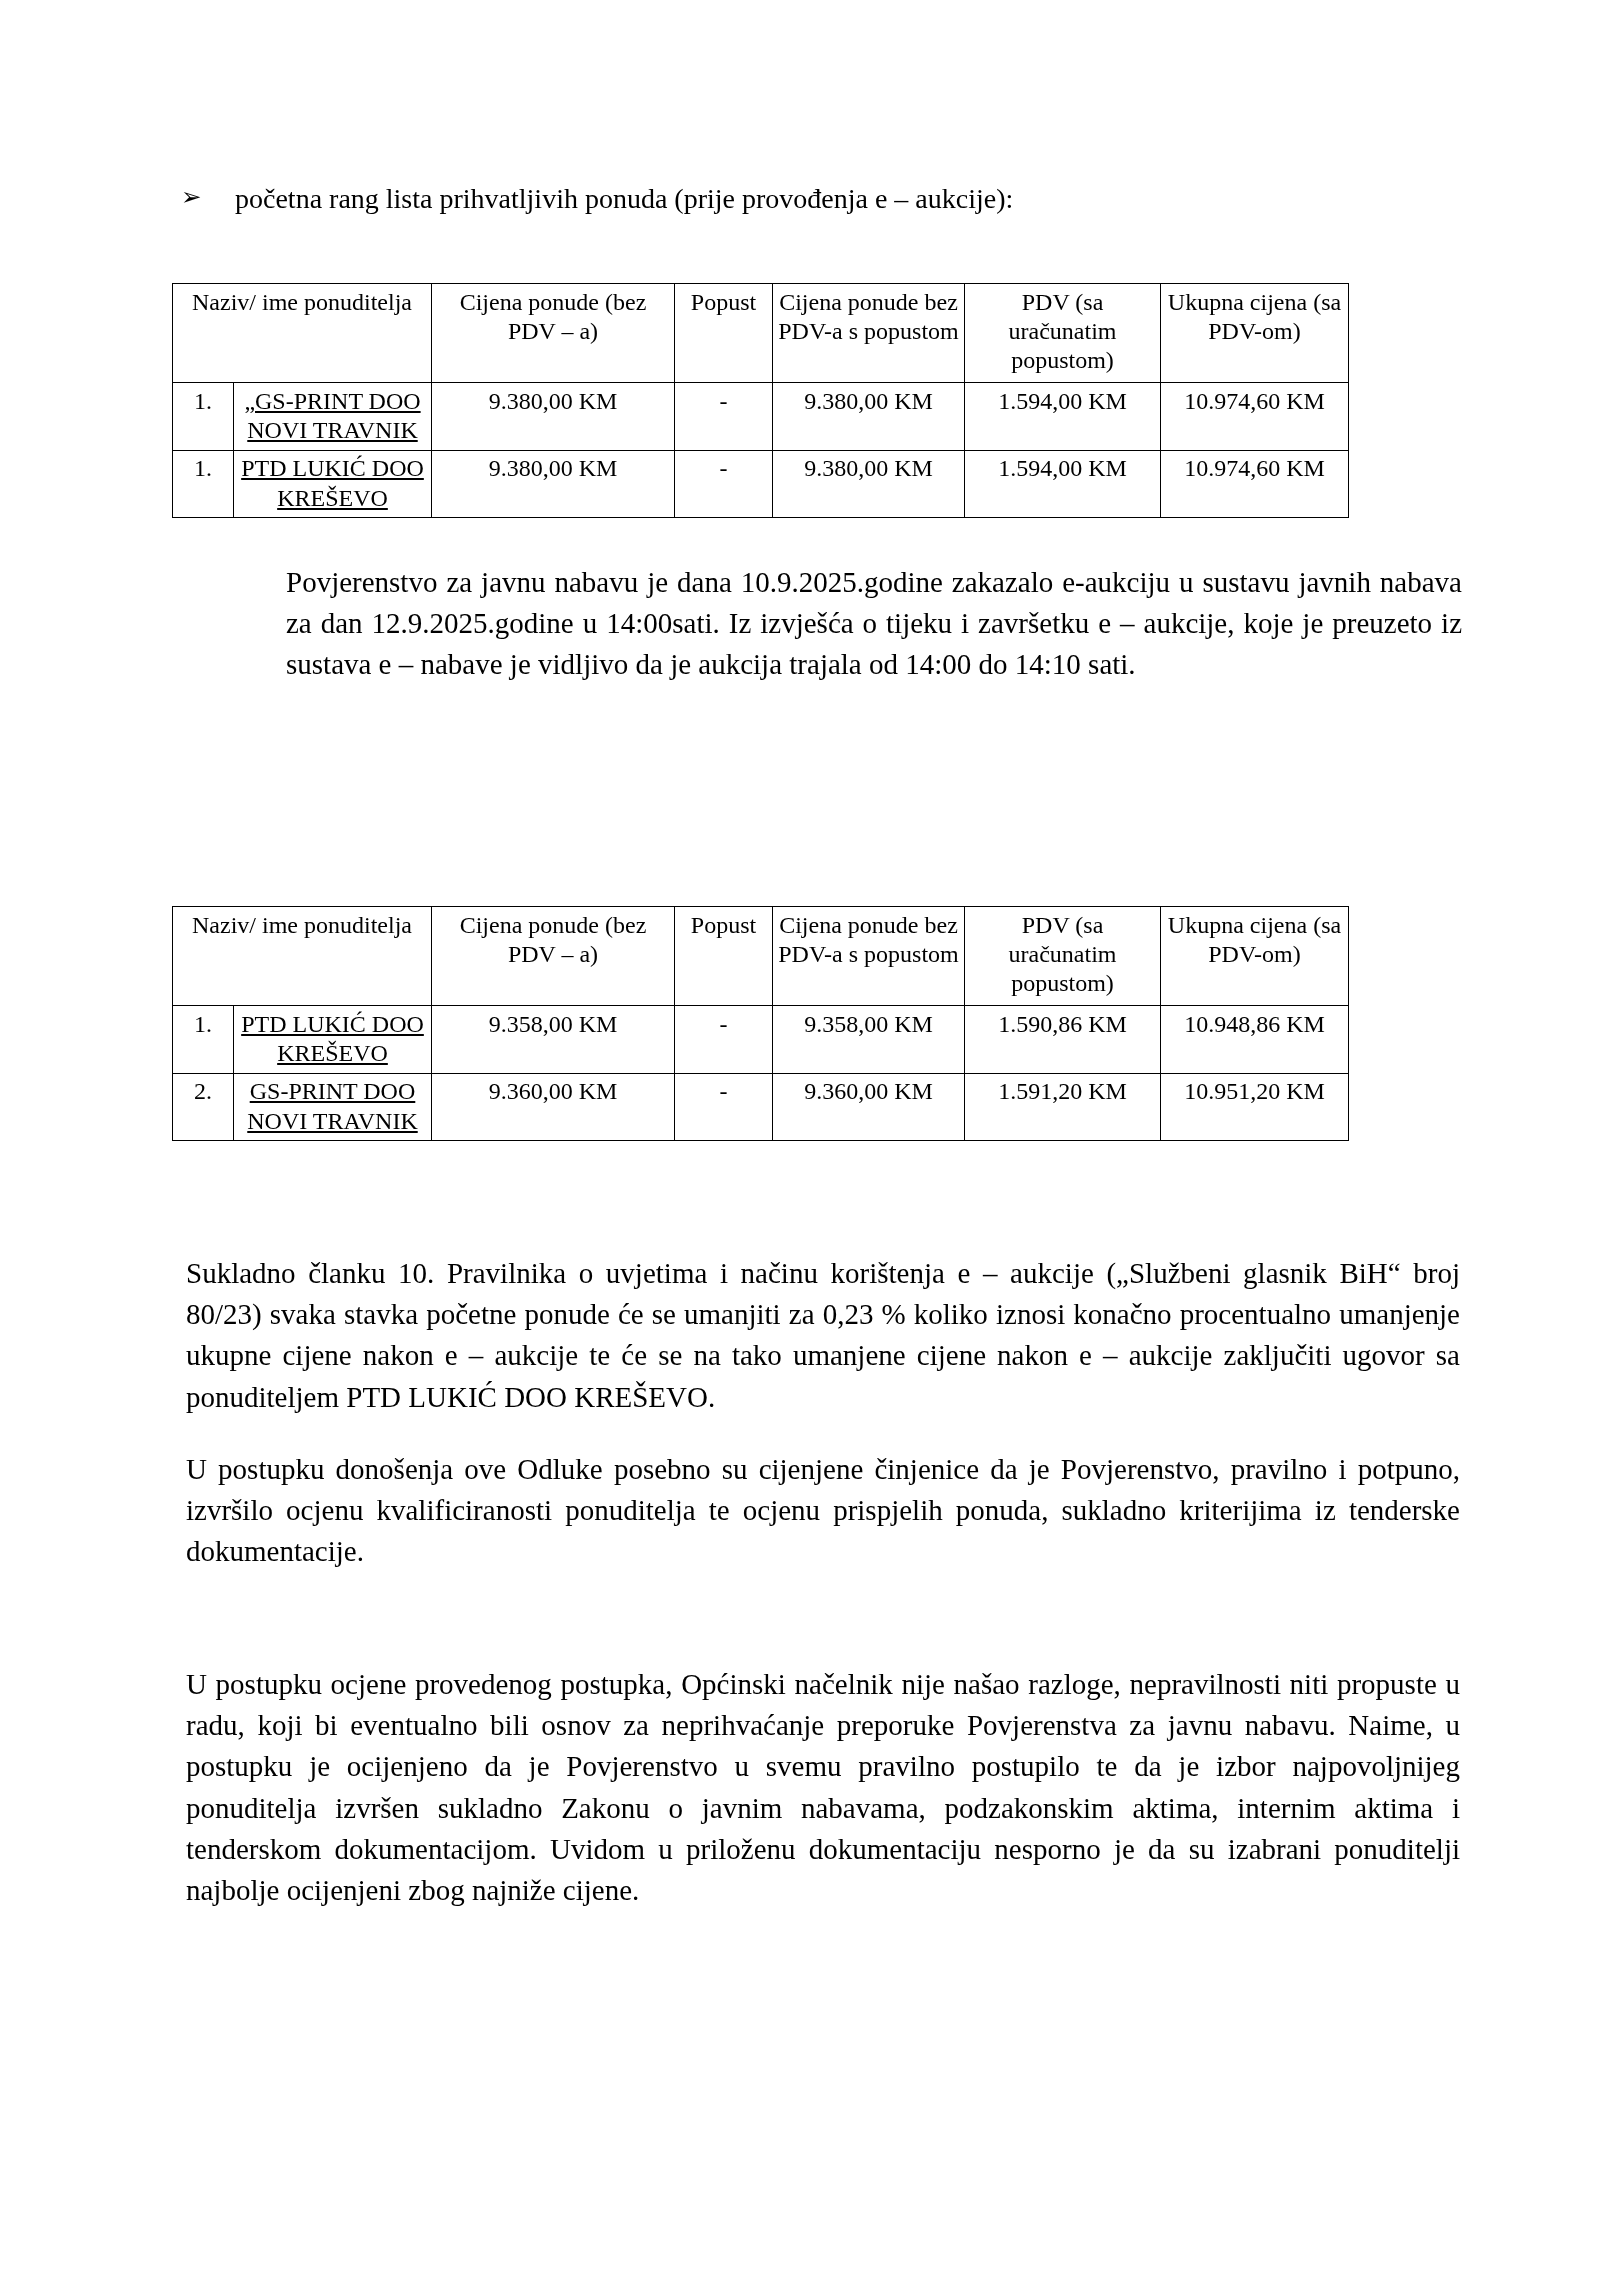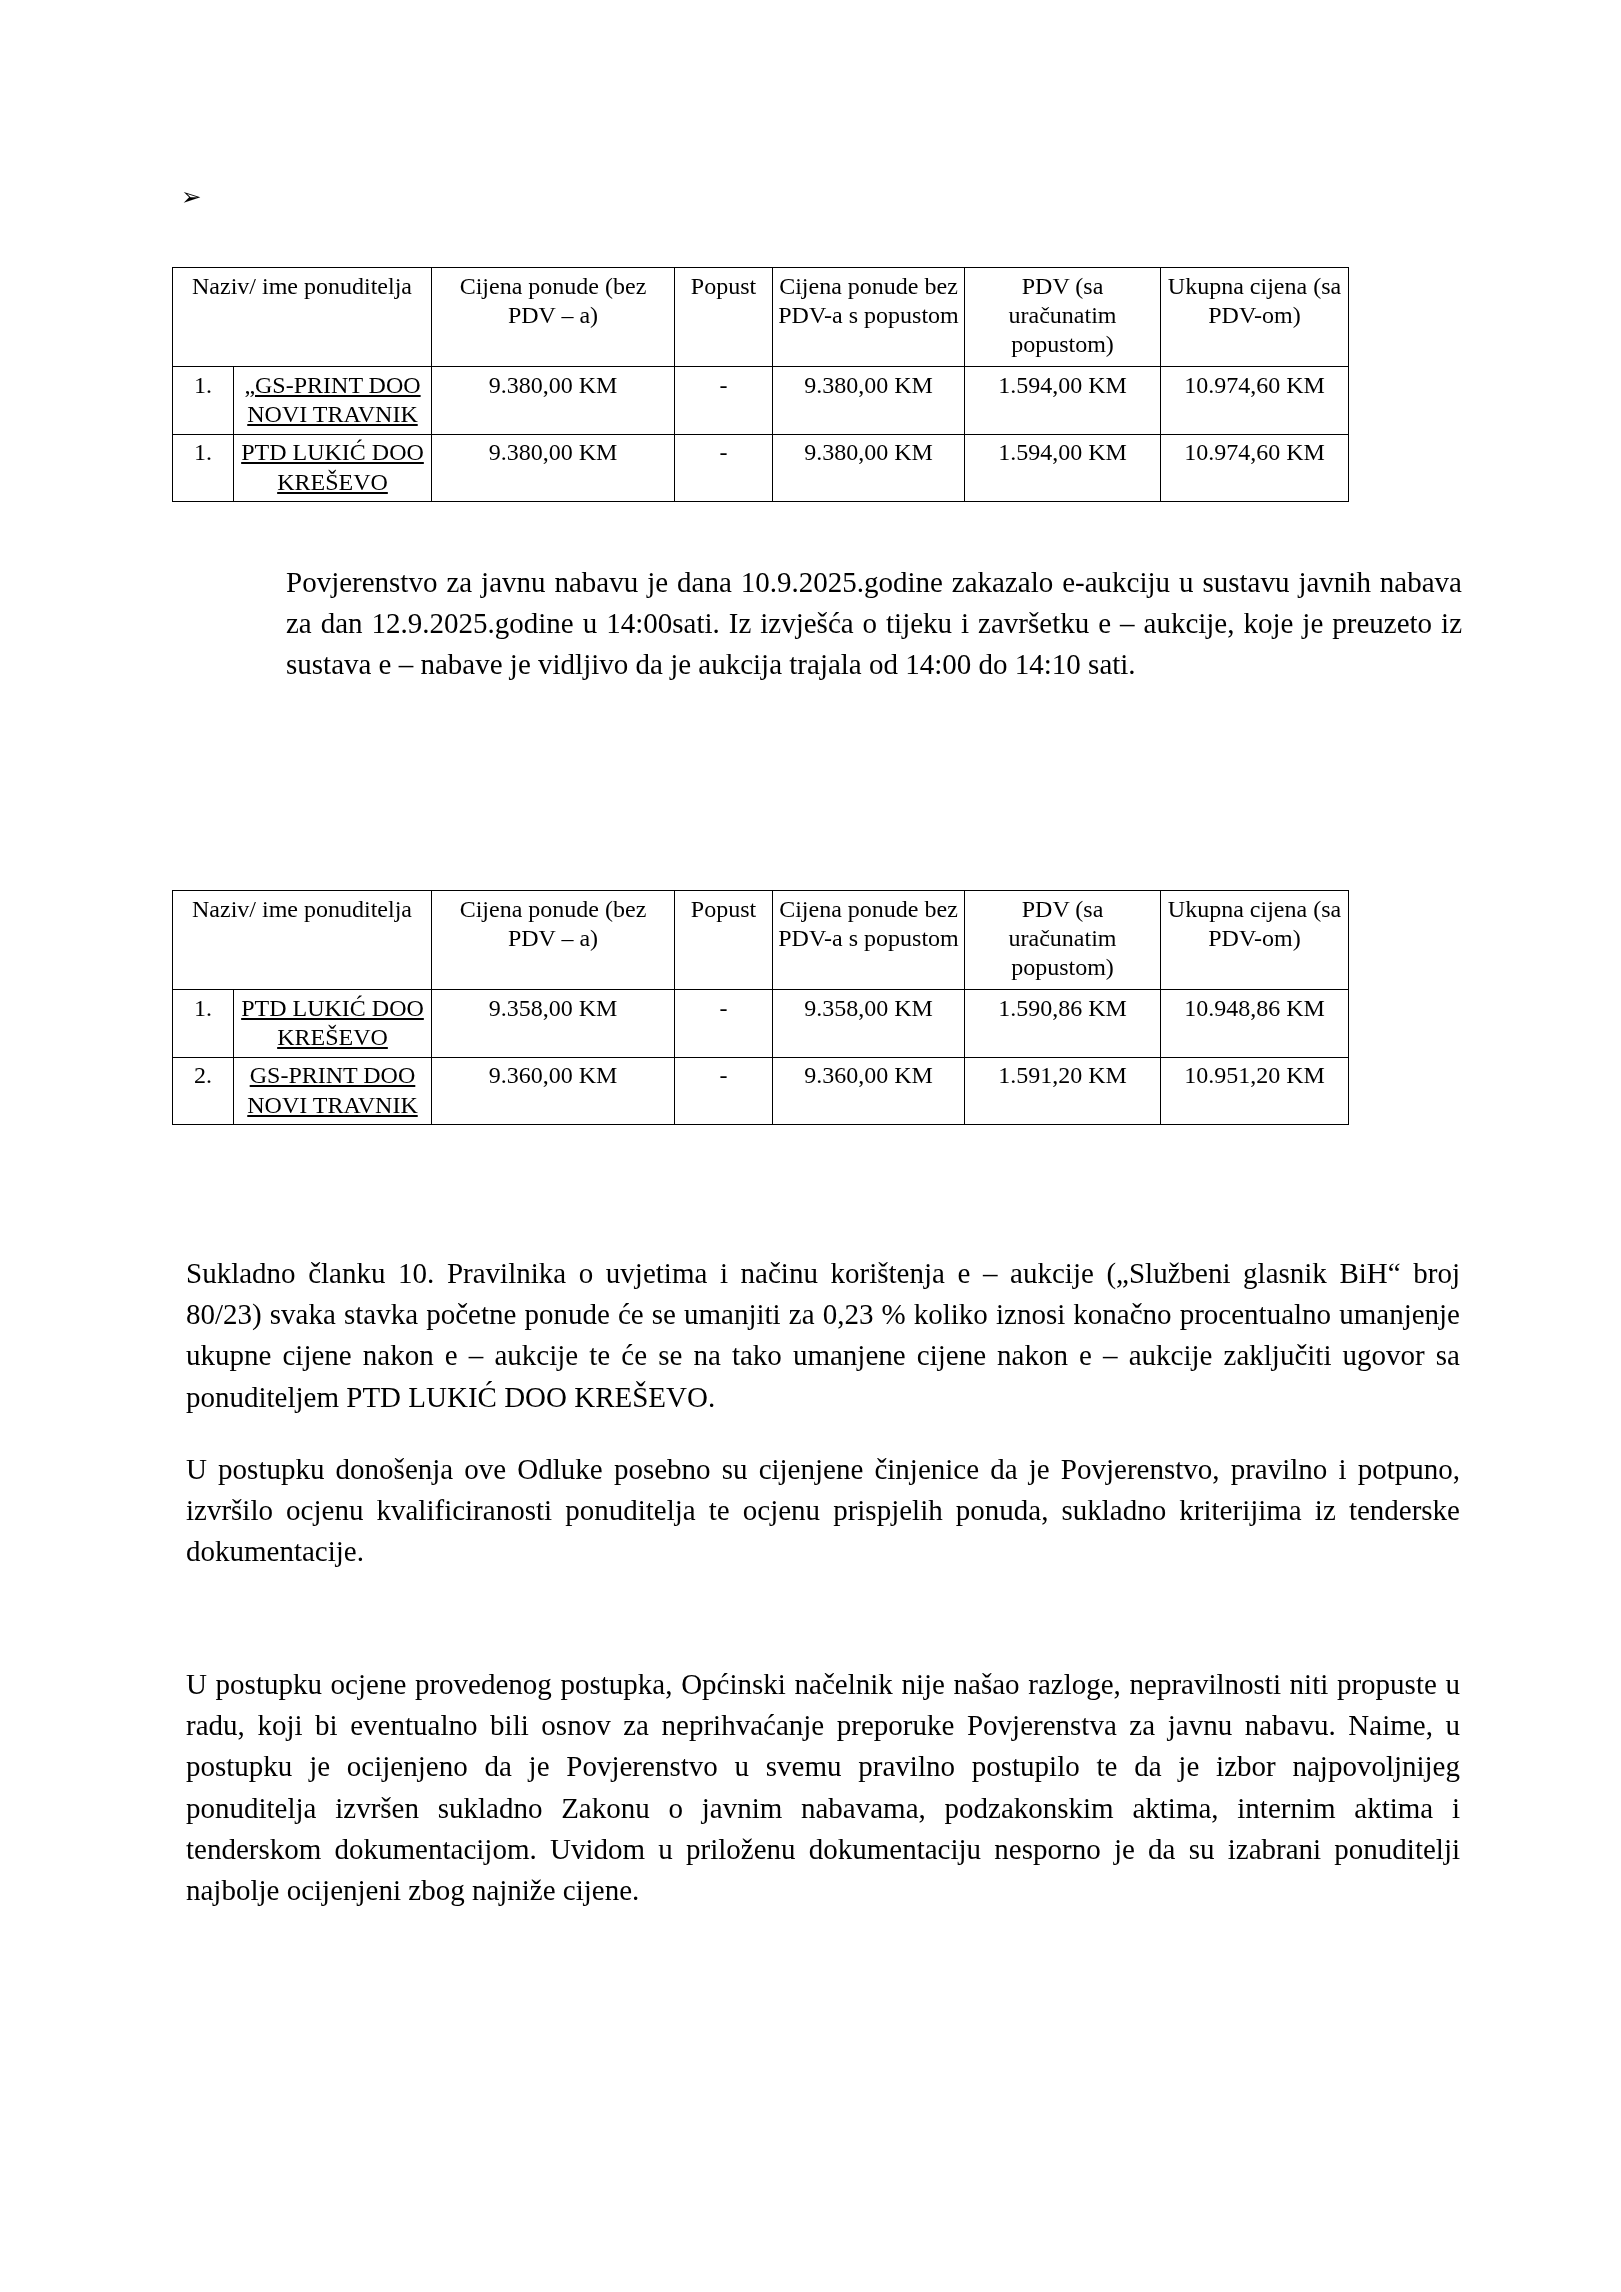--- a/index.html
+++ b/index.html
@@ -43,20 +43,21 @@
     font-size: 24.5px;
   }
 
   
   table.rank-table {
     position: absolute;
     border-collapse: collapse;
     table-layout: fixed;
     font-size: 24px;
     line-height: 1.22;
+    margin-top: 16px;
   }
   table.rank-table td,
   table.rank-table th {
     border: 1.6px solid #000000;
     padding: 3.9px 4.9px;
     text-align: center;
     vertical-align: top;
     font-weight: normal;
     font-size: 24px;
   }
@@ -92,20 +93,21 @@
   #para-4 { top: 1449px; }
   #para-5 { top: 1664px; }
 </style>
 </head>
 <body>
 
 <div class="page">
 
   <div class="bullet-line">
     <span class="bullet-glyph">➢</span>
+    <span>početna rang lista prihvatljivih ponuda (prije provođenja e – aukcije):</span>
   </div>
 
   <table class="rank-table" id="table-initial">
     <colgroup>
       <col class="col-num">
         <col class="col-name">
         <col class="col-price">
       <col class="col-discount">
         <col class="col-pricedisc">
       <col class="col-pdv">

